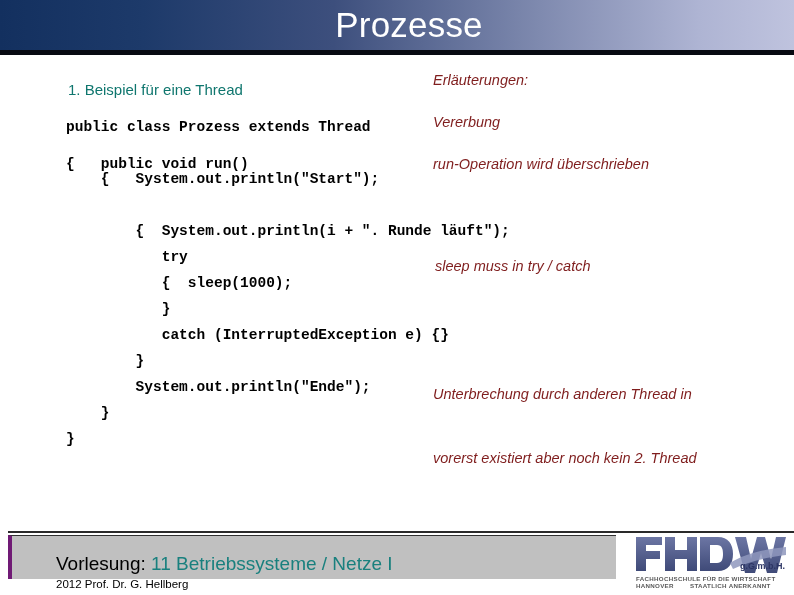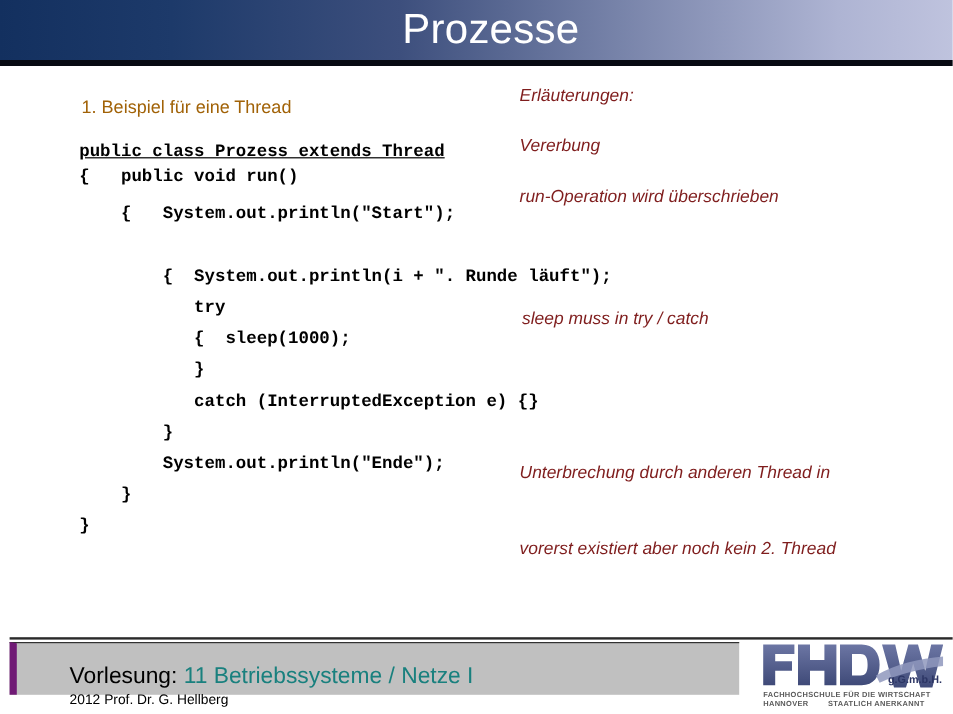--- a/index.html
+++ b/index.html
@@ -59,21 +59,21 @@
     width: 430px;
     height: 470px;
   }
 
   .heading-line {
     position: absolute;
     left: 68px;
     top: 25px;
     font-size: 15px;
     line-height: 20px;
-    color: #a16207;
+    color: #0f766e;
     white-space: pre;
   }
 
   .code-line {
     position: absolute;
     font-family: "Liberation Mono", "DejaVu Sans Mono", monospace;
     font-size: 14.5px;
     line-height: 18px;
     font-weight: bold;
     color: #000000;
@@ -109,21 +109,21 @@
     width: 786px;
     height: 2px;
     background: #2a2a2a;
   }
   #footer-box {
     position: absolute;
     left: 8px; top: 10px;
     width: 608px;
     height: 44px;
     background: #c0c0c0;
-    border-left: 6px solid #701a75;
+    border-left: 4px solid #701a75;
     border-top: 1px solid #303030;
     box-sizing: border-box;
     padding-left: 29px;
   }
   #footer-course-line {
     position: absolute;
     left: 44px; top: 16px;
     font-size: 19px;
     line-height: 24px;
     white-space: nowrap;
@@ -156,22 +156,22 @@
 <body>
 
 <div id="title-bar"></div>
 <div id="title-bar-rule"></div>
 <div id="slide-title">Prozesse</div>
 
 <div id="content">
 
   <div id="code-panel">
     <div class="heading-line">1. Beispiel für eine Thread</div>
-    <div class="code-line" id="cl0" style="left: 66px; top: 63px; text-decoration: underline;">public class Prozess extends Thread</div>
-    <div class="code-line" id="cl1" style="left: 66px; top: 84px;">{   public void run()</div>
+    <div class="code-line" id="cl0" style="left: 66px; top: 63px;">public class Prozess extends Thread</div>
+    <div class="code-line" id="cl1" style="left: 66px; top: 100px;">{   public void run()</div>
     <div class="code-line" id="cl2" style="left: 66px; top: 115px;">    {   System.out.println("Start");</div>
     <div class="code-line" id="cl4" style="left: 66px; top: 167px;">        {  System.out.println(i + ". Runde läuft");</div>
     <div class="code-line" id="cl5" style="left: 66px; top: 193px;">           try</div>
     <div class="code-line" id="cl6" style="left: 66px; top: 219px;">           {  sleep(1000);</div>
     <div class="code-line" id="cl7" style="left: 66px; top: 245px;">           }</div>
     <div class="code-line" id="cl8" style="left: 66px; top: 271px;">           catch (InterruptedException e) {}</div>
     <div class="code-line" id="cl9" style="left: 66px; top: 297px;">        }</div>
     <div class="code-line" id="cl10" style="left: 66px; top: 323px;">        System.out.println("Ende");</div>
     <div class="code-line" id="cl11" style="left: 66px; top: 349px;">    }</div>
     <div class="code-line" id="cl12" style="left: 66px; top: 375px;">}</div>

